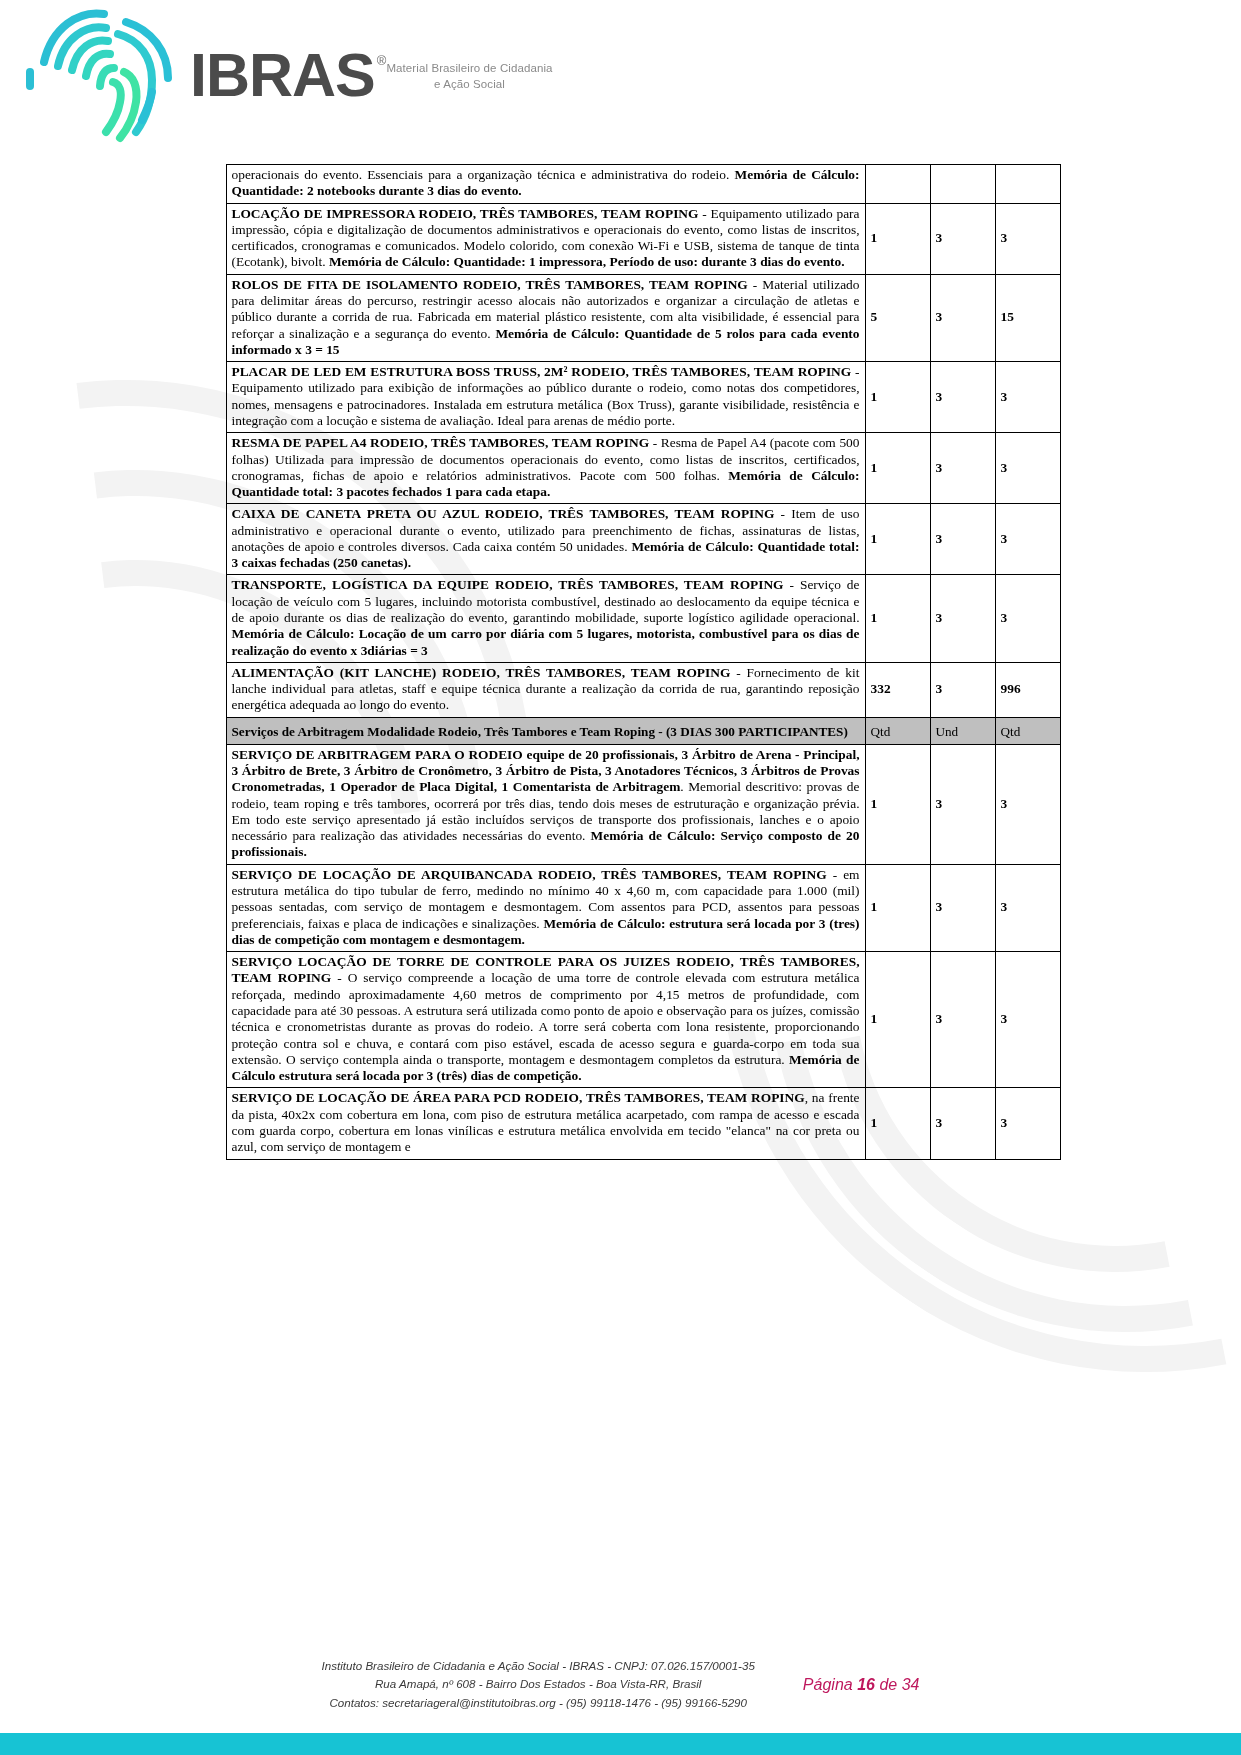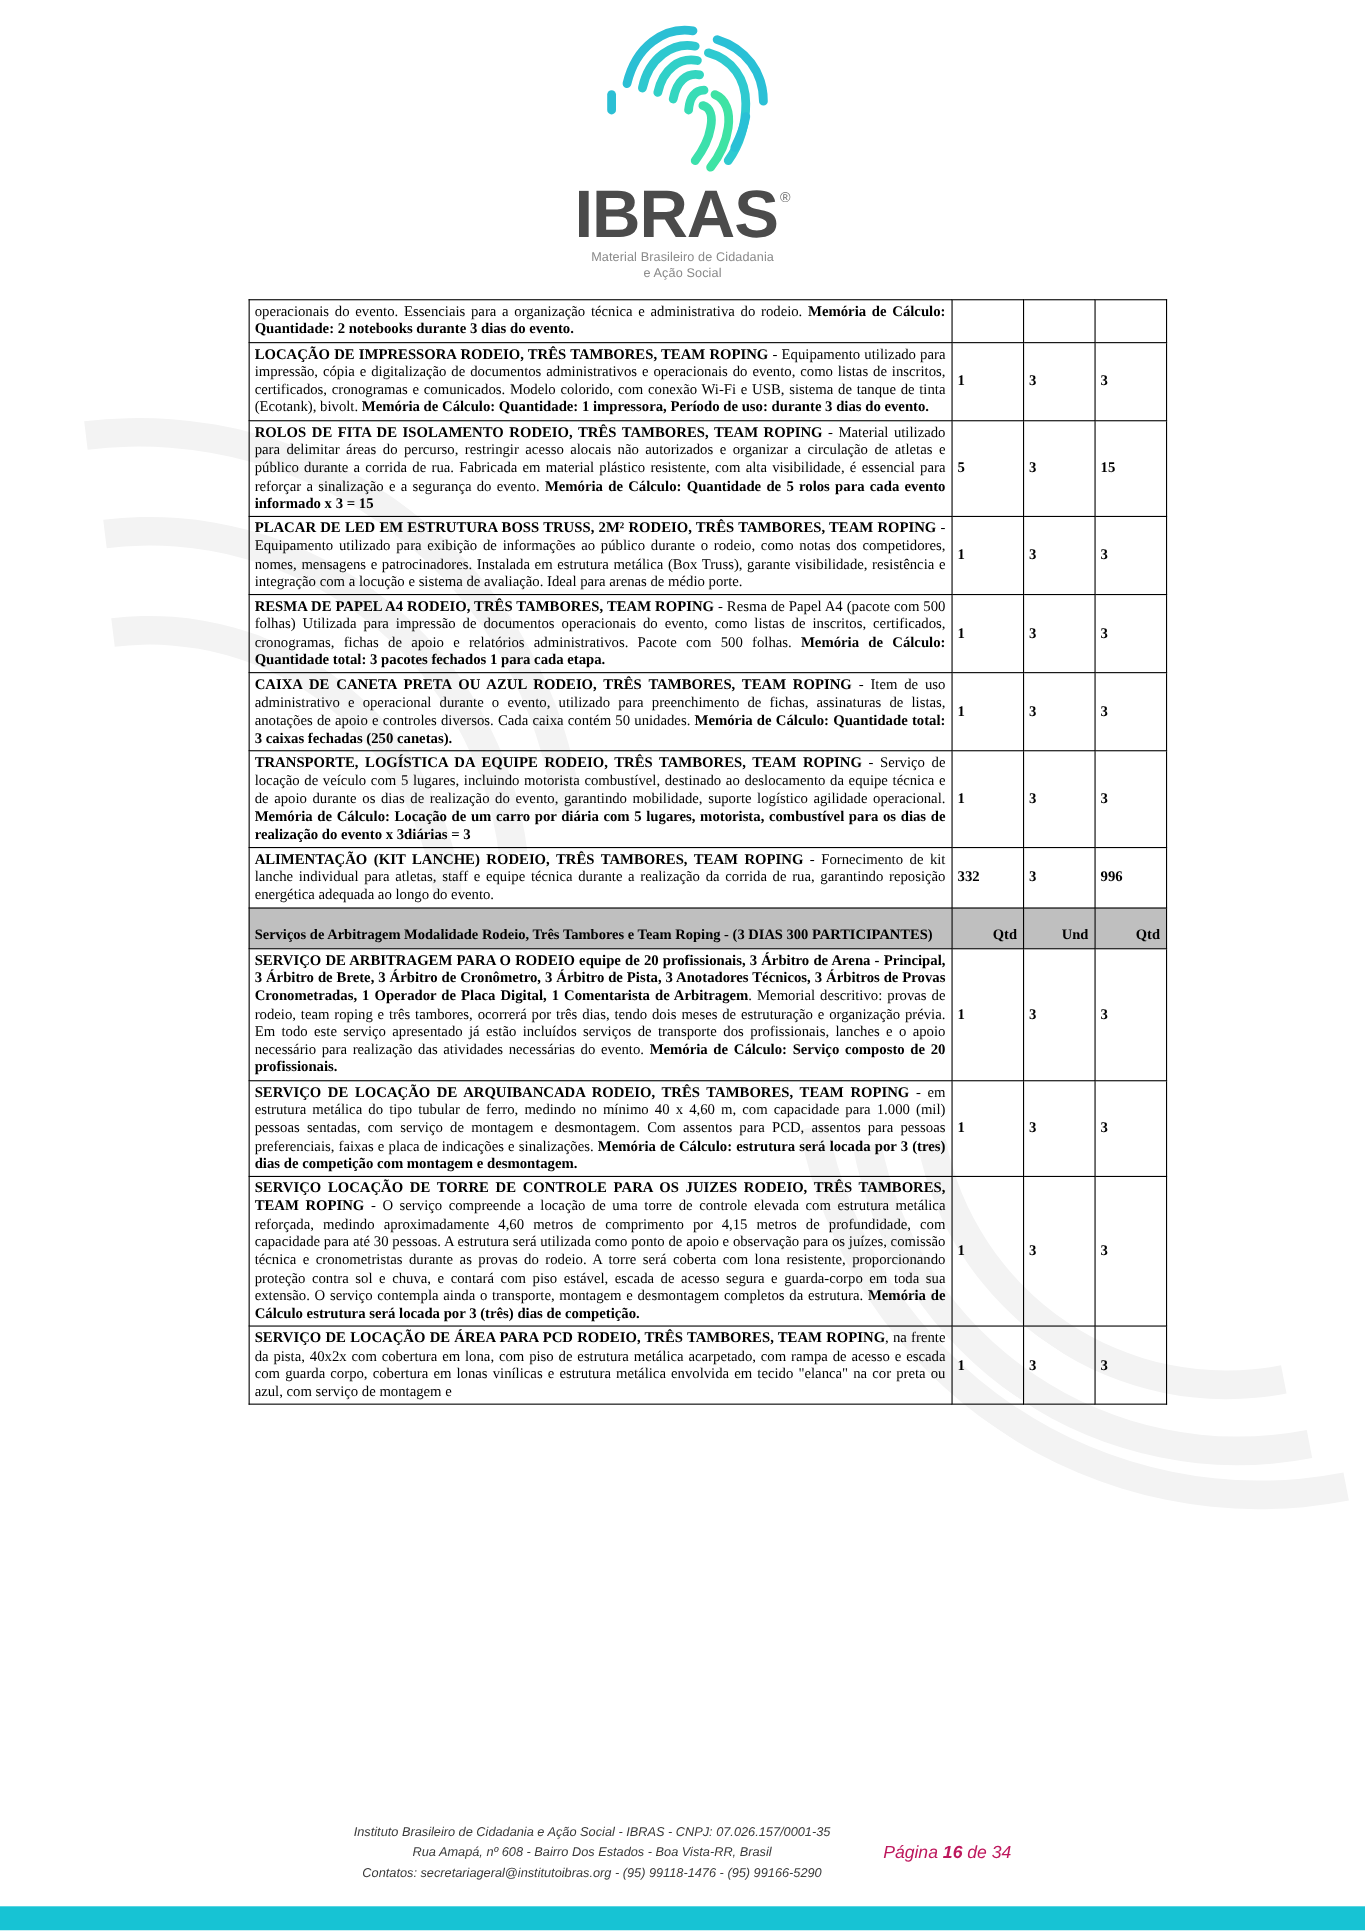--- a/index.html
+++ b/index.html
@@ -36,23 +36,22 @@
   .wm3 { width: 760px; height: 760px; left: -280px; top: 380px; transform: rotate(38deg); }
   .wm4 { width: 520px; height: 520px; right: -160px; top: 700px; transform: rotate(214deg); }
   .wm5 { width: 660px; height: 660px; right: -240px; top: 620px; transform: rotate(214deg); }
   .wm6 { width: 800px; height: 800px; right: -330px; top: 520px; transform: rotate(214deg); }
 
   
   .logo-wrap {
     position: relative;
     z-index: 2;
     width: 100%;
-    padding-top: 14px;
     display: flex;
-    flex-direction: column;
+    flex-direction: row;
     align-items: center;
   }
   .fingerprint {
     width: 190px;
     height: 150px;
     display: block;
   }
   .brand-row {
     display: flex;
     align-items: flex-start;
@@ -106,28 +105,28 @@
   }
   td.desc { width: 628px; }
   td.num  { width: 54px; text-align: center; font-weight: bold; vertical-align: middle; }
   td.num2 { width: 54px; text-align: center; font-weight: bold; vertical-align: middle; }
   td.num3 { width: 54px; text-align: center; font-weight: bold; vertical-align: middle; }
 
   tr.section td {
     background: #bfbfbf;
     font-weight: bold;
     font-size: 13.2px;
-    padding-top: 16px;
+    padding-top: 6px;
     padding-bottom: 4px;
   }
   tr.section td.num,
   tr.section td.num2,
   tr.section td.num3 {
-    text-align: right;
-    font-weight: bold;
+    text-align: left;
+    font-weight: normal;
   }
 
   
   .footer {
     position: absolute;
     left: 0;
     right: 0;
     bottom: 42px;
     z-index: 2;
     display: flex;

